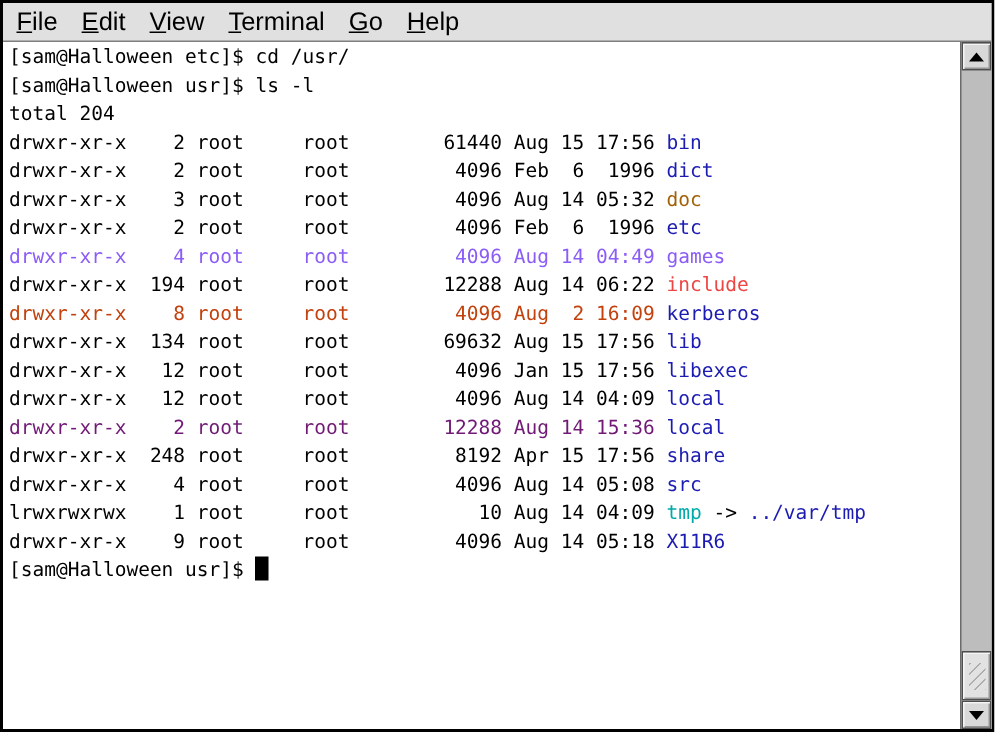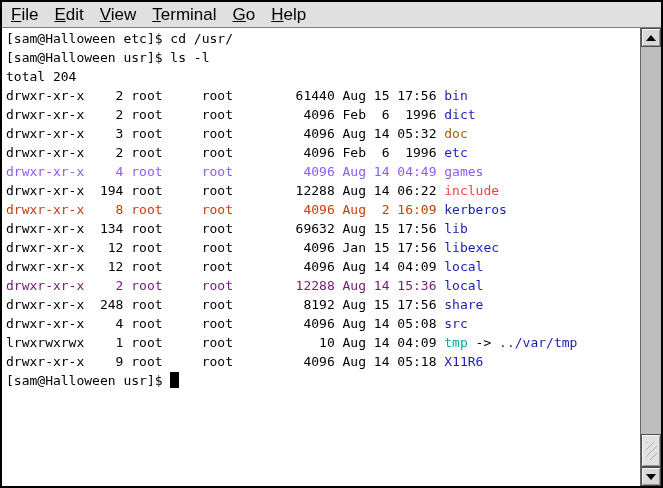--- a/index.html
+++ b/index.html
@@ -112,21 +112,21 @@
         <div class="term-line"><span style="color: rgb(0, 0, 0);">drwxr-xr-x    2 root     root         4096 Feb  6  1996 </span><span style="color: rgb(28, 28, 178);">dict</span></div>
         <div class="term-line"><span style="color: rgb(0, 0, 0);">drwxr-xr-x    3 root     root         4096 Aug 14 05:32 </span><span style="color: #a16207;">doc</span></div>
         <div class="term-line"><span style="color: rgb(0, 0, 0);">drwxr-xr-x    2 root     root         4096 Feb  6  1996 </span><span style="color: rgb(28, 28, 178);">etc</span></div>
         <div class="term-line"><span style="color: #8b5cf6;">drwxr-xr-x    4 root     root         4096 Aug 14 04:49 </span><span style="color: #8b5cf6;">games</span></div>
         <div class="term-line"><span style="color: rgb(0, 0, 0);">drwxr-xr-x  194 root     root        12288 Aug 14 06:22 </span><span style="color: #ef4444;">include</span></div>
         <div class="term-line"><span style="color: #c2410c;">drwxr-xr-x    8 root     root         4096 Aug  2 16:09 </span><span style="color: rgb(28, 28, 178);">kerberos</span></div>
         <div class="term-line"><span style="color: rgb(0, 0, 0);">drwxr-xr-x  134 root     root        69632 Aug 15 17:56 </span><span style="color: rgb(28, 28, 178);">lib</span></div>
         <div class="term-line"><span style="color: rgb(0, 0, 0);">drwxr-xr-x   12 root     root         4096 Jan 15 17:56 </span><span style="color: rgb(28, 28, 178);">libexec</span></div>
         <div class="term-line"><span style="color: rgb(0, 0, 0);">drwxr-xr-x   12 root     root         4096 Aug 14 04:09 </span><span style="color: rgb(28, 28, 178);">local</span></div>
         <div class="term-line"><span style="color: #701a75;">drwxr-xr-x    2 root     root        12288 Aug 14 15:36 </span><span style="color: rgb(28, 28, 178);">local</span></div>
-        <div class="term-line"><span style="color: rgb(0, 0, 0);">drwxr-xr-x  248 root     root         8192 Aug 15 17:56 </span><span style="color: rgb(28, 28, 178);">share</span></div>
+        <div class="term-line"><span style="color: rgb(0, 0, 0);">drwxr-xr-x  248 root     root         8192 Apr 15 17:56 </span><span style="color: rgb(28, 28, 178);">share</span></div>
         <div class="term-line"><span style="color: rgb(0, 0, 0);">drwxr-xr-x    4 root     root         4096 Aug 14 05:08 </span><span style="color: rgb(28, 28, 178);">src</span></div>
         <div class="term-line"><span style="color: rgb(0, 0, 0);">lrwxrwxrwx    1 root     root           10 Aug 14 04:09 </span><span style="color: rgb(0, 170, 170);">tmp</span><span style="color: rgb(0, 0, 0);"> -&gt; </span><span style="color: rgb(28, 28, 178);">../var/tmp</span></div>
         <div class="term-line"><span style="color: rgb(0, 0, 0);">drwxr-xr-x    9 root     root         4096 Aug 14 05:18 </span><span style="color: rgb(28, 28, 178);">X11R6</span></div>
         <div class="term-line"><span style="color: rgb(0, 0, 0);">[sam@Halloween usr]$ </span><span class="cursor"></span></div>
       </div>
 
     <div class="scrollbar">
       <div class="sb-btn">
         <div class="arrow-up"></div>
       </div>

